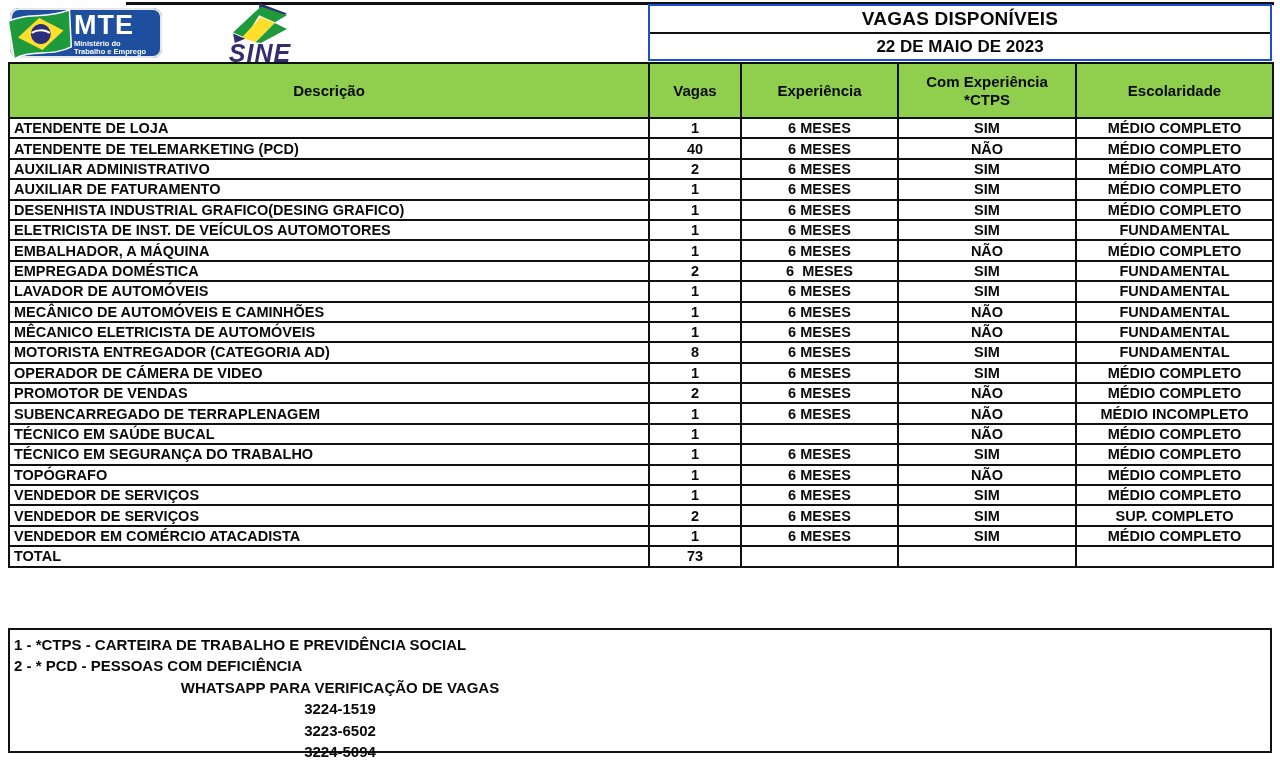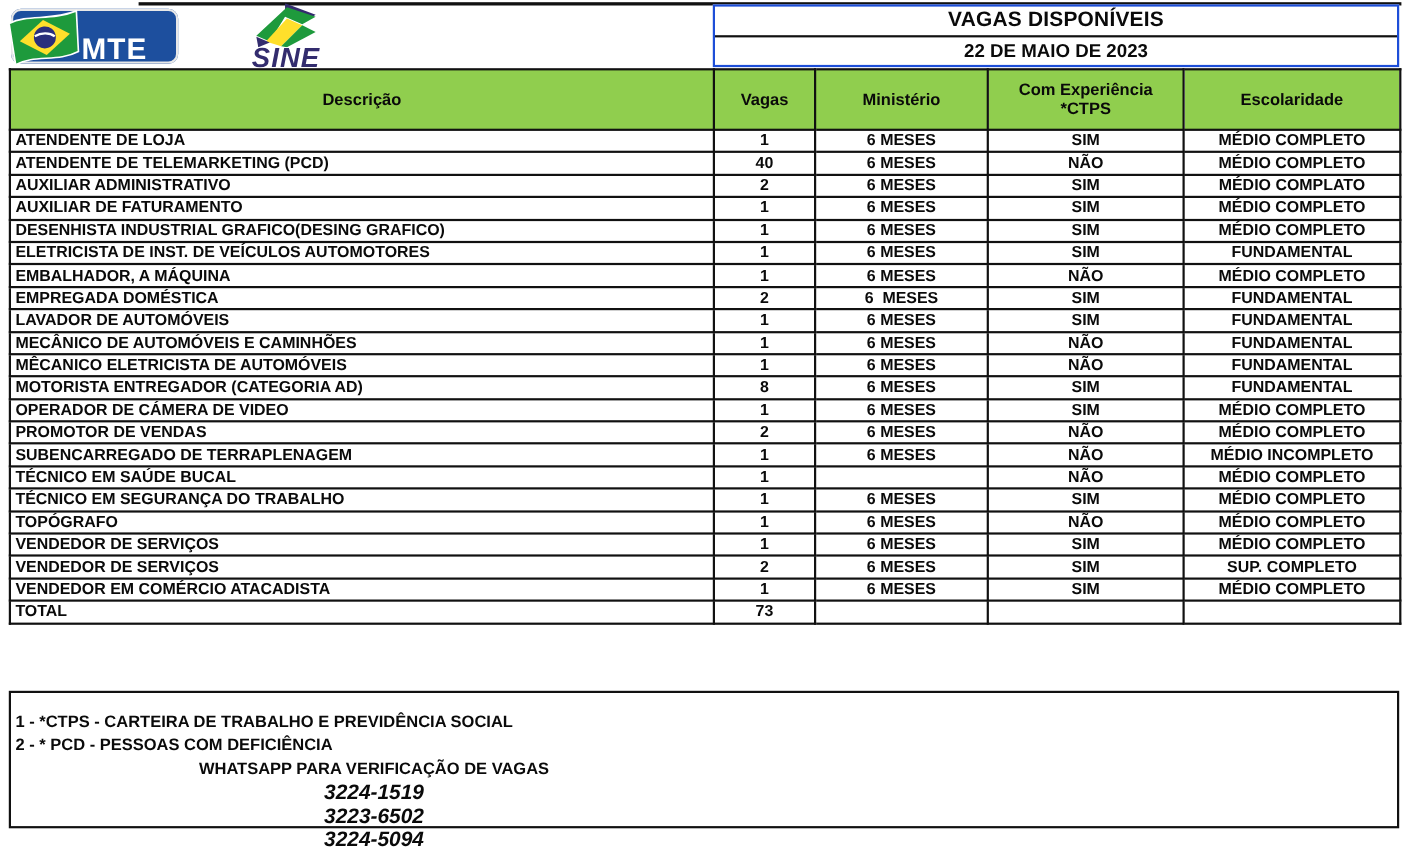--- a/index.html
+++ b/index.html
@@ -11,21 +11,21 @@
   .top-rule { position:absolute; left:126px; top:2px; width:1148px; height:3px; background:#111; }
 
   
   .mte-logo {
     position:absolute; left:10px; top:8px; width:152px; height:50px;
     background:var(--logo-blue,#1d4f9e); border-radius:9px;
     box-shadow:0 0 0 2px #e8e8e8 inset;
   }
   .mte-flag { position:absolute; left:-4px; top:2px; width:70px; height:52px; transform:rotate(-6deg); }
   .mte-text { position:absolute; left:64px; top:4px; width:88px; color:#ffffff; }
-  .mte-abbr { font-size:27px; line-height:26px; letter-spacing:1px;margin-top:20px; }
+  .mte-abbr { font-size:27px; line-height:26px; letter-spacing:1px; }
   .mte-min  { font-size:7.5px; line-height:8px; white-space:pre-line; margin-top:2px; }
 
   
   .sine-logo { position:absolute; left:212px; top:3px; width:96px; height:66px; text-align:center; }
   .sine-mark { display:block; margin:0 auto; width:62px; height:40px; }
   .sine-name { color:var(--sine-navy,#332c6e); font-size:25px; line-height:20px; letter-spacing:1px;font-style:italic; }
   .sine-sub  { margin:1px auto 0; width:84px; background:var(--sine-navy,#332c6e); color:#fff;
                font-size:4px; line-height:5px; white-space:nowrap; overflow:hidden; }
 
   
@@ -52,26 +52,26 @@
     background:var(--header-green,#90ce4e); font-size:15px; text-align:center;
     white-space:pre-line; line-height:18px;
   }
   .vac-table tbody tr { height:20.4px; }
   .vac-table tbody td { font-size:14.5px; line-height:16px; text-align:center; padding:0 2px; }
   .vac-table tbody td.cell-desc { text-align:left; padding-left:4px; }
 
   
   .footer-box {
     position:absolute; left:8px; top:628px; width:1264px; height:125px;
-    border:2px solid #111; padding-top:16px;
+    border:2px solid #111; padding-top:4px;
   }
   .footer-box .note { font-size:15px; line-height:21px; padding-left:4px; }
   .wa-block { width:660px; text-align:center; margin-top:1px; }
   .wa-title { font-size:15px; line-height:21px; }
-  .phone    { font-size:19px; line-height:21.5px;font-style:italic; }
+  .phone    { font-size:15px; line-height:21.5px; }
 </style>
 </head>
 <body>
 
 <div class="top-rule"></div>
 
 <div class="mte-logo">
   <svg class="mte-flag" viewBox="0 0 70 52">
     <path d="M4 8 C22 1 42 10 66 3 L64 40 C44 48 24 38 6 46 Z" fill="#1e9a3c" stroke="#ffffff" stroke-width="1.5"></path>
     <path d="M35 8 L58 23 L35 40 L12 25 Z" fill="#ffdf2b"></path>
@@ -107,21 +107,21 @@
     <col style="width:640px">
       <col style="width:92px">
       <col style="width:157px">
     <col style="width:178px">
       <col style="width:197px">
   </colgroup>
   <thead>
     <tr>
       <th>Descrição</th>
       <th>Vagas</th>
-      <th>Ministério</th>
+      <th>Experiência</th>
       <th>Com Experiência
 *CTPS</th>
       <th>Escolaridade</th>
     </tr>
   </thead>
   <tbody id="vac-body">
       <tr>
         <td class="cell-desc">ATENDENTE DE LOJA</td>
         <td class="cell-vagas">1</td>
         <td class="cell-exp">6 MESES</td>

